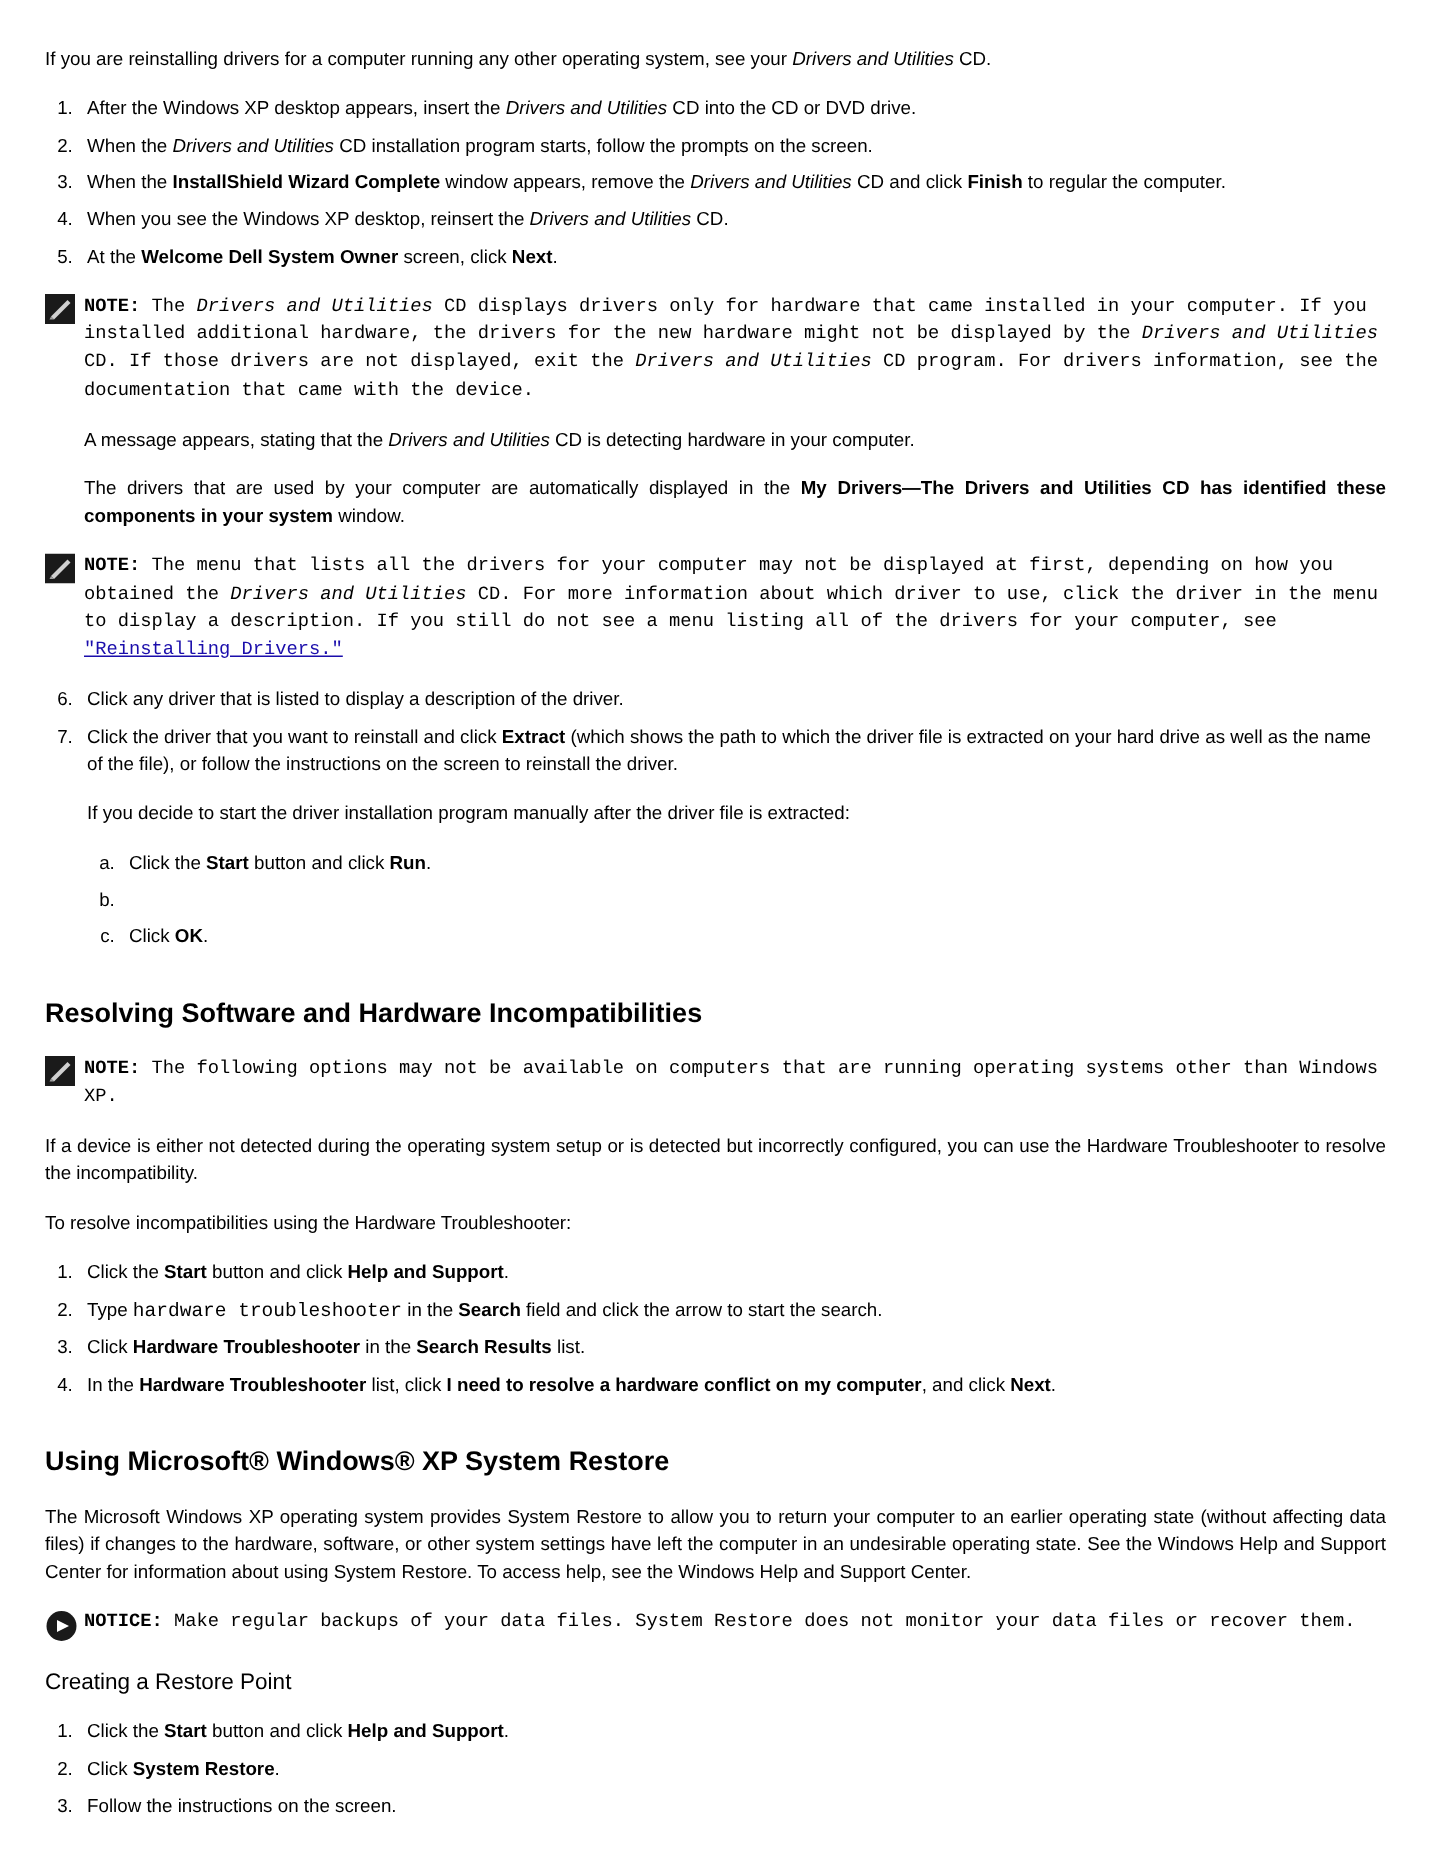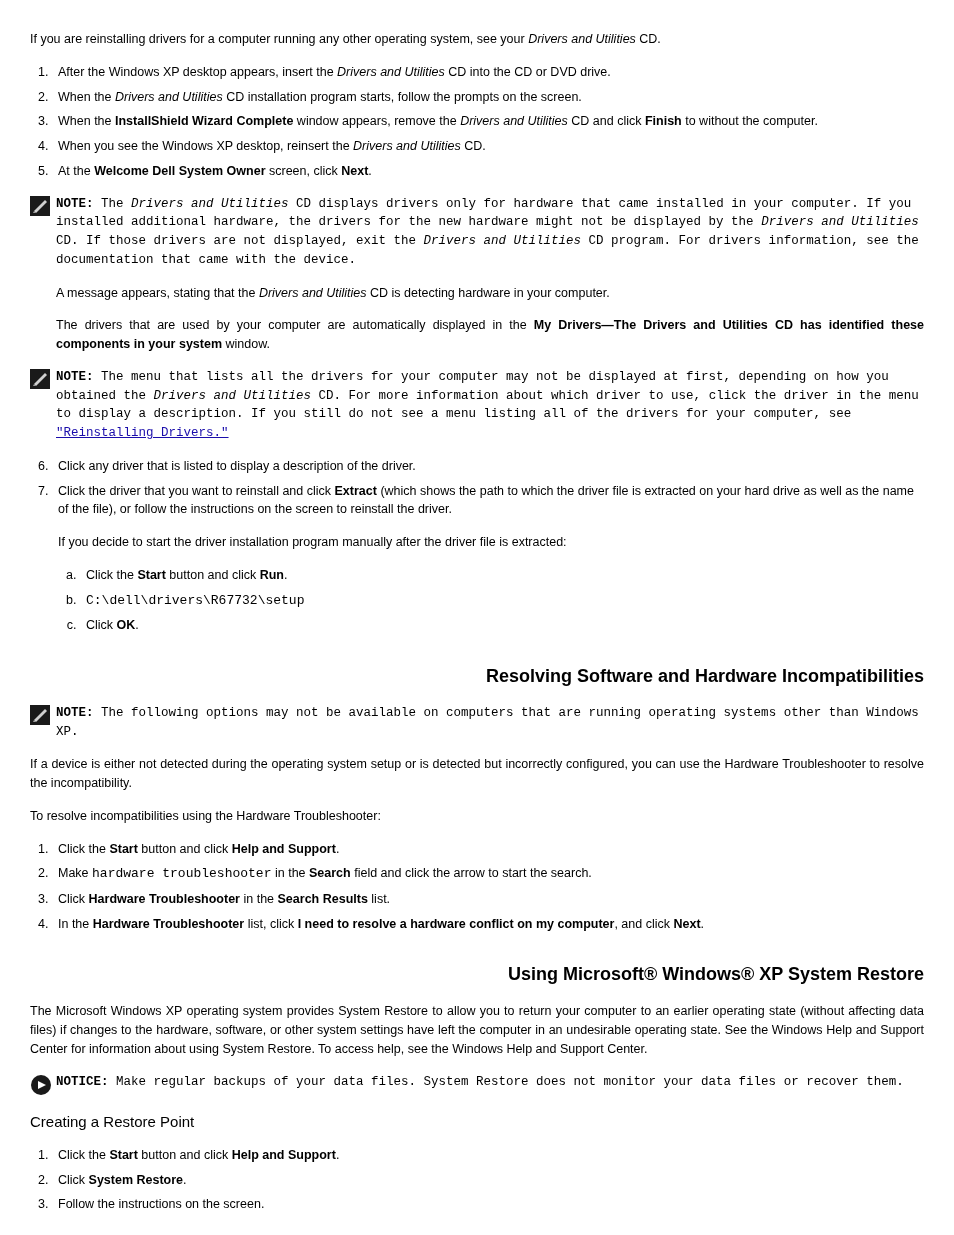--- a/index.html
+++ b/index.html
@@ -27,21 +27,20 @@
       padding-left: 6px;
       margin-bottom: 6px;
     }
     .path-segment { font-family: 'Courier New', monospace; font-size: 13px; }
     .winpath { font-family: 'Courier New', monospace; font-size: 13px; }
     h2.section-heading {
       font-size: 18px;
       font-weight: bold;
       margin-top: 28px;
       margin-bottom: 14px;
-      text-align: right;
     }
     h3.sub-heading {
       font-size: 15px;
       font-weight: normal;
       margin-top: 20px;
       margin-bottom: 12px;
     }
     .callout {
       position: relative;
       padding-left: 26px;
@@ -70,21 +69,21 @@
 </head>
 <body>
 
 <p class="para">
   <span>If you are reinstalling drivers for a computer running any other operating system, see your </span><span class="product-name">Drivers and Utilities</span><span> CD.</span>
 </p>
 
 <ol>
   <li><span>After the Windows XP desktop appears, insert the </span><i>Drivers and Utilities</i><span> CD into the CD or DVD drive.</span></li>
   <li><span>When the </span><i>Drivers and Utilities</i><span> CD installation program starts, follow the prompts on the screen.</span></li>
-  <li><span>When the </span><b>InstallShield Wizard Complete</b><span> window appears, remove the </span><i>Drivers and Utilities</i><span> CD and click </span><b>Finish</b><span> to without the computer.</span></li>
+  <li><span>When the </span><b>InstallShield Wizard Complete</b><span> window appears, remove the </span><i>Drivers and Utilities</i><span> CD and click </span><b>Finish</b><span> to regular the computer.</span></li>
   <li><span>When you see the Windows XP desktop, reinsert the </span><i>Drivers and Utilities</i><span> CD.</span></li>
   <li><span>At the </span><b>Welcome Dell System Owner</b><span> screen, click </span><b>Next</b><span>.</span></li>
 </ol>
 
 <div class="callout">
   <span class="icon">
     <svg class="note-icon-svg" viewBox="0 0 20 20">
         <rect x="0" y="0" width="20" height="20" fill="#1a1a1a"></rect>
         <path d="M4 15 L15 4 L17 6 L6 17 Z" fill="#d0d0d0"></path>
         <path d="M3 17 L4 15 L6 17 Z" fill="#a0a0a0"></path>
@@ -114,21 +113,20 @@
 <ol start="6">
   <li>Click any driver that is listed to display a description of the driver.</li>
   <li><span>Click the driver that you want to reinstall and click </span><b>Extract</b><span> (which shows the path to which the driver file is extracted on your hard drive as well as the name of the file), or follow the instructions on the screen to reinstall the driver.</span></li>
 </ol>
 
 <p class="para" style="padding-left:28px;">If you decide to start the driver installation program manually after the driver file is extracted:</p>
 
 <ol class="lower-alpha">
   <li><span>Click the </span><b>Start</b><span> button and click </span><b>Run</b><span>.</span></li>
   <li>
-    <div class="winpath" style="margin-top:6px;">C:\dell\drivers\R67732\setup</div>
   </li>
   <li><span>Click </span><b>OK</b><span>.</span></li>
 </ol>
 
 <h2 class="section-heading">Resolving Software and Hardware Incompatibilities</h2>
 
 <div class="callout">
   <span class="icon">
     <svg class="note-icon-svg" viewBox="0 0 20 20">
         <rect x="0" y="0" width="20" height="20" fill="#1a1a1a"></rect>
@@ -137,21 +135,21 @@
       </svg>
   </span>
   <span class="note-label">NOTE:</span><span> The following options may not be available on computers that are running operating systems other than Windows XP.</span>
 </div>
 
 <p class="para">If a device is either not detected during the operating system setup or is detected but incorrectly configured, you can use the Hardware Troubleshooter to resolve the incompatibility.</p>
 <p class="para">To resolve incompatibilities using the Hardware Troubleshooter:</p>
 
 <ol>
   <li><span>Click the </span><b>Start</b><span> button and click </span><b>Help and Support</b><span>.</span></li>
-  <li><span>Make </span><span class="path-segment">hardware troubleshooter</span><span> in the </span><b>Search</b><span> field and click the arrow to start the search.</span></li>
+  <li><span>Type </span><span class="path-segment">hardware troubleshooter</span><span> in the </span><b>Search</b><span> field and click the arrow to start the search.</span></li>
   <li><span>Click </span><b>Hardware Troubleshooter</b><span> in the </span><b>Search Results</b><span> list.</span></li>
   <li><span>In the </span><b>Hardware Troubleshooter</b><span> list, click </span><b>I need to resolve a hardware conflict on my computer</b><span>, and click </span><b>Next</b><span>.</span></li>
 </ol>
 
 <h2 class="section-heading">Using Microsoft® Windows® XP System Restore</h2>
 
 <p class="para">The Microsoft Windows XP operating system provides System Restore to allow you to return your computer to an earlier operating state (without affecting data files) if changes to the hardware, software, or other system settings have left the computer in an undesirable operating state. See the Windows Help and Support Center for information about using System Restore. To access help, see the Windows Help and Support Center.</p>
 
 <div class="callout">
   <span class="icon">

